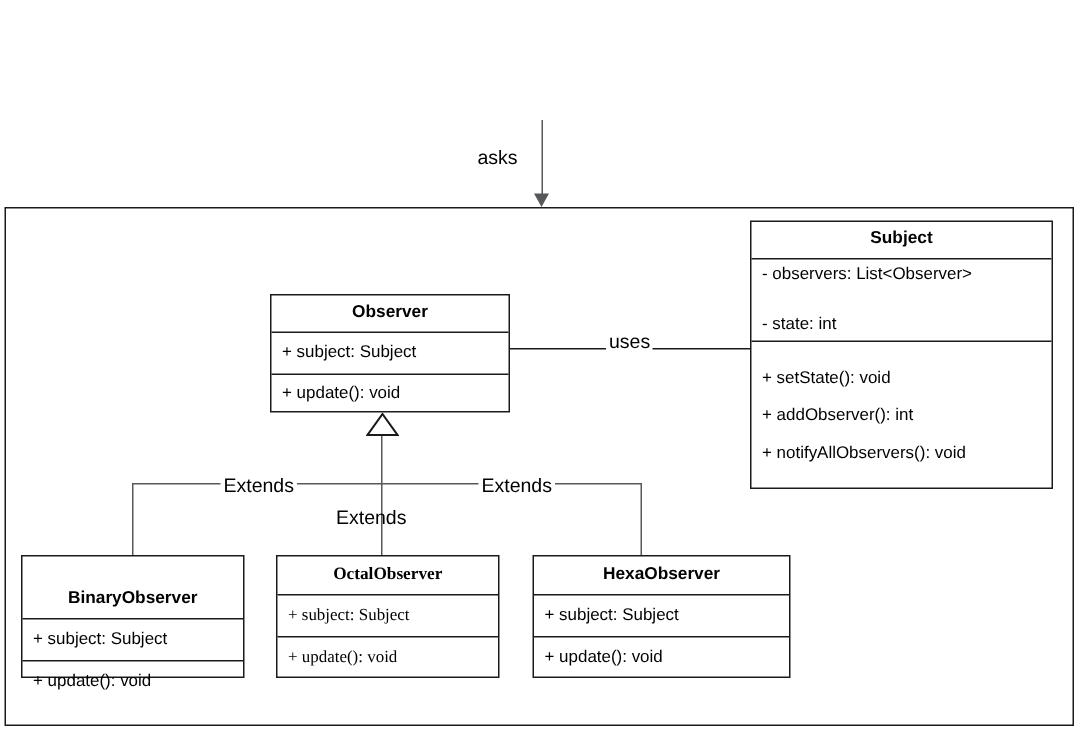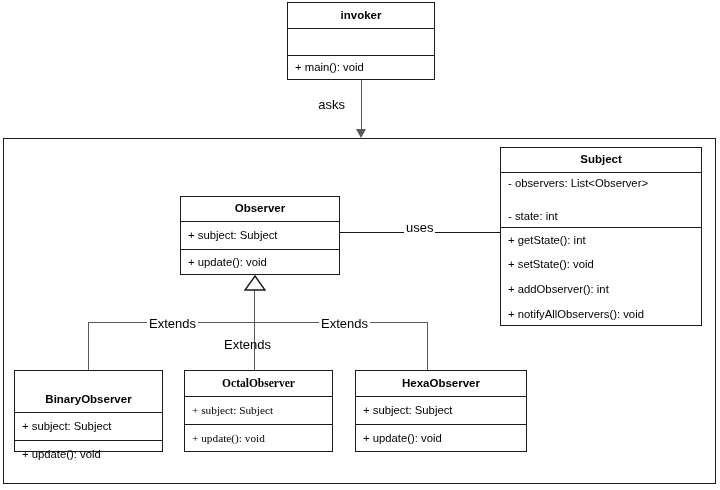--- a/index.html
+++ b/index.html
@@ -120,40 +120,32 @@
     z-index: 6;
   }
 </style>
 </head>
 <body>
 
 <div id="canvas">
 
   <div class="group-box" style="left:3px; top:138px; width:713px; height:346px;"></div>
 
-  <div class="uml-class" style="left:287px; top:2px; width:148px; height:78px;">
-    <div class="uml-title" style="height:25px;">invoker</div>
-    <div class="uml-compartment" style="height:27px;"></div>
-    <div class="uml-compartment" style="height:24px;">
-      <div class="uml-member" style="height:24px;">+ main(): void</div>
-    </div>
-  </div>
 
   <div class="edge-v" style="left:361px; top:80px; height:50px;"></div>
   <div class="arrow-down" style="left:356px; top:129px;"></div>
   <div class="edge-label" style="left:349px; top:98px; background:transparent; text-align:right; transform:translateX(-100%); padding-right:4px;">asks</div>
 
   <div class="uml-class" style="left:500px; top:147px; width:202px; height:179px;">
     <div class="uml-title" style="height:24px;">Subject</div>
     <div class="uml-compartment" style="height:55px;">
       <div class="uml-member" style="height:27px;">- observers: List&lt;Observer&gt;</div>
       <div class="uml-member" style="height:28px;margin-top:12px;">- state: int</div>
     </div>
     <div class="uml-compartment" style="height:100px;">
-      <div class="uml-member" style="height:25px;">+ getState(): int</div>
       <div class="uml-member" style="height:25px;">+ setState(): void</div>
       <div class="uml-member" style="height:25px;">+ addObserver(): int</div>
       <div class="uml-member" style="height:25px;">+ notifyAllObservers(): void</div>
     </div>
   </div>
 
   <div class="uml-class" style="left:180px; top:196px; width:160px; height:79px;">
     <div class="uml-title" style="height:24px;">Observer</div>
     <div class="uml-compartment" style="height:28px;">
       <div class="uml-member" style="height:26px;">+ subject: Subject</div>

